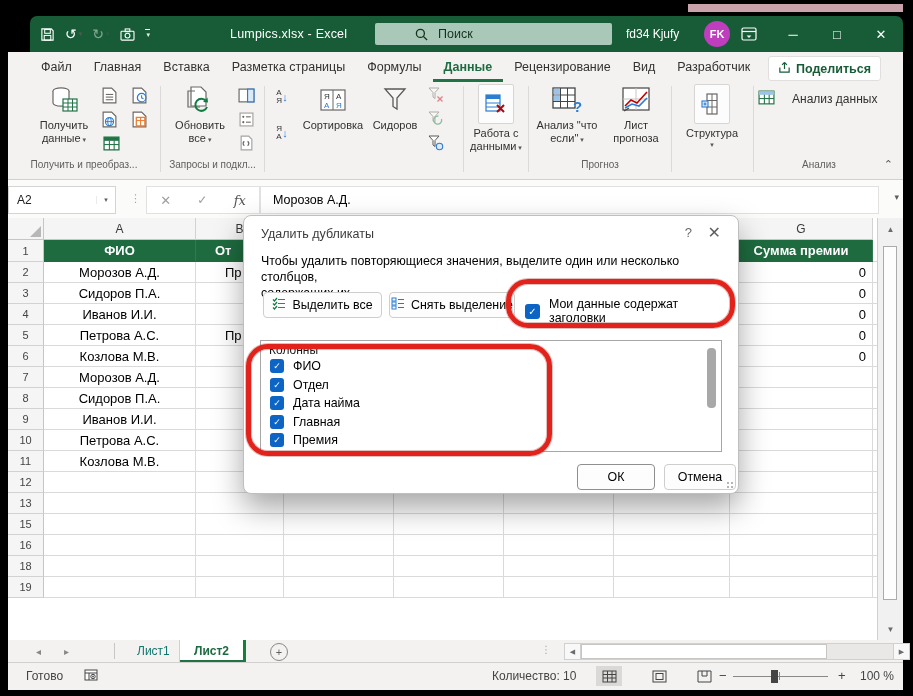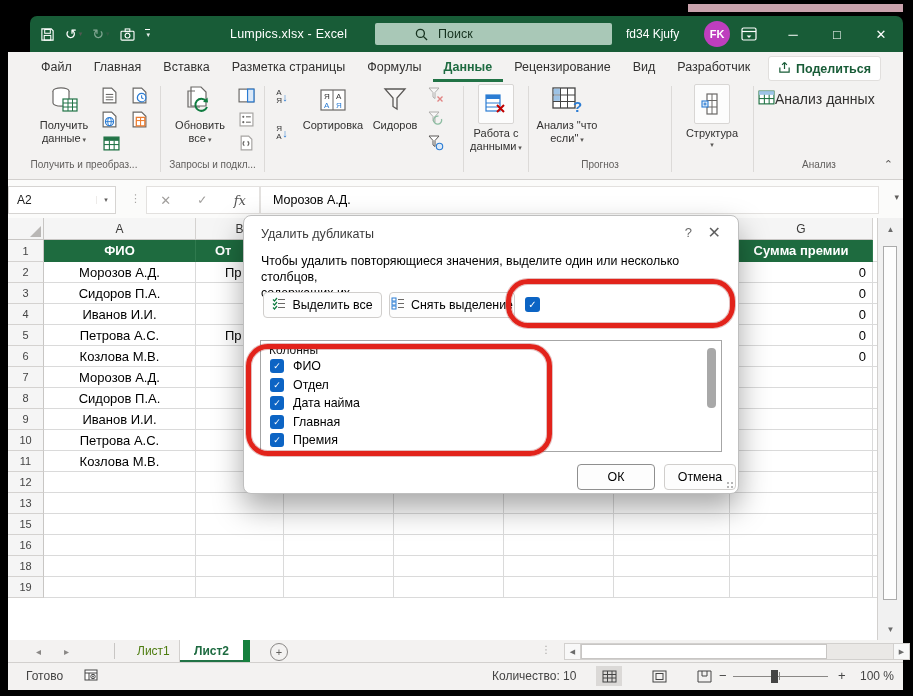--- a/index.html
+++ b/index.html
@@ -43,21 +43,21 @@
   .grp{position:absolute;top:0;height:96px;}
   .grp-label{position:absolute;left:0;right:0;top:77px;height:16px;font-size:10px;color:#605E5C;
              text-align:center;white-space:nowrap;overflow:hidden;}
   .vsep{position:absolute;top:4px;height:86px;width:1px;background:#DCDAD8;}
   .big-btn{position:absolute;top:2px;display:flex;flex-direction:column;align-items:center;}
   .big-btn .bicon{height:32px;display:flex;align-items:center;justify-content:center;}
   .big-btn .lines{margin-top:3px;text-align:center;font-size:11px;color:#323130;line-height:13px;white-space:nowrap;}
   .dd{font-size:7px;color:#5A5856;}
   .mini{width:18px;height:18px;display:flex;align-items:center;justify-content:center;}
   .icon-frame{background:#FCFCFC;border:1px solid #D8D6D4;border-radius:2px;padding:3px 6px;}
-  .onerow-btn{position:absolute;display:flex;align-items:center;gap:0;font-size:14px;color:#323130;}
+  .onerow-btn{position:absolute;display:flex;align-items:center;gap:17px;font-size:12px;color:#323130;}
   .collapse-chevron{position:absolute;right:10px;top:76px;color:#5A5856;font-size:11px;}
 
   
   .fbar{left:8px;top:180px;width:895px;height:38px;background:#FBFBFA;border-bottom:1px solid #C8C6C4;}
   .namebox{position:absolute;left:0;top:6px;width:106px;height:26px;background:#fff;
            border:1px solid #D6D4D2;display:flex;align-items:center;font-size:12px;color:#202020;}
   .namebox .nb-text{padding-left:8px;flex:1;}
   .namebox .nb-dd{width:18px;text-align:center;color:#605E5C;font-size:7px;border-left:1px solid #EDEBE9;}
   .fbar-dots{position:absolute;left:122px;top:12px;color:#A8A6A4;font-size:11px;}
   .fx-zone{position:absolute;left:138px;top:6px;width:112px;height:26px;background:#fff;
@@ -121,23 +121,23 @@
   .red-oval{position:absolute;border:5px solid #E2231B;border-radius:22px;z-index:12;
             box-shadow:0 0 0 1px rgba(140,0,0,.25), inset 0 0 0 1px rgba(140,0,0,.25);}
   .oval-check{left:262px;top:63px;width:219px;height:39px;}
   .oval-list{left:2px;top:128px;width:296px;height:102px;}
 
   
   .sheetrow{left:8px;top:640px;width:895px;height:23px;background:#F3F2F1;border-bottom:1px solid #D2D0CE;box-sizing:border-box;}
   .tabnav{position:absolute;top:0;height:22px;display:flex;align-items:center;color:#8A8886;font-size:10px;}
   .tabsep{position:absolute;left:106px;top:3px;height:16px;width:1px;background:#C8C6C4;}
   .sheettab{position:absolute;top:0;height:22px;display:flex;align-items:center;padding:0 14px;
-            font-size:12px;color:#4d7c0f;}
+            font-size:12px;color:#0f766e;}
   .sheettab.active{background:#fff;color:#1E6B41;font-weight:bold;border-left:1px solid #D2D0CE;
-                   border-right:7px solid #15803d;box-shadow:inset 0 -2px 0 #217346;box-sizing:border-box;}
+                   border-right:3px solid #15803d;box-shadow:inset 0 -2px 0 #217346;box-sizing:border-box;}
   .newsheet{position:absolute;left:262px;top:3px;width:16px;height:16px;border:1px solid #8A8886;border-radius:50%;
             display:flex;align-items:center;justify-content:center;font-size:11px;color:#605E5C;}
   .hscroll{position:absolute;top:3px;height:17px;display:flex;align-items:center;}
   .hsa{width:17px;height:17px;border:1px solid #D2D0CE;background:#F8F8F8;display:flex;align-items:center;
        justify-content:center;font-size:7px;color:#6b6b6b;box-sizing:border-box;}
   .htrack{position:relative;width:312px;height:17px;background:#EAE8E6;border-top:1px solid #D2D0CE;border-bottom:1px solid #D2D0CE;box-sizing:border-box;}
   .hthumb{position:absolute;left:0;top:0;width:246px;height:15px;background:#FFF;border:1px solid #C8C6C4;box-sizing:border-box;}
   .hdots{position:absolute;left:533px;top:4px;color:#A8A6A4;font-size:10px;}
 
   
@@ -423,20 +423,36 @@
               <rect x="1.7" y="2.7" width="6.2" height="5.6" fill="#9DC3E6"></rect>
               <rect x="1.7" y="9.6" width="6.2" height="5.3" fill="#9DC3E6"></rect>
               <text x="21" y="26" font-size="15" font-weight="bold" fill="#2B7CD3">?</text>
             </svg>
         </span>
         <span class="lines">
             <div>Анализ "что</div>
             <div>если"<span class="dd"> ▾</span></div>
           </span>
       </div>
+      <div class="big-btn" style="left:76px;width:62px;">
+        <span class="bicon">
+          <svg width="30" height="28" viewBox="0 0 30 28">
+              <rect x="2" y="2" width="26" height="22" fill="#fff" stroke="#444" stroke-width="1.2"></rect>
+              <line x1="2" y1="13" x2="28" y2="13" stroke="#C8C6C4"></line>
+              <line x1="15" y1="2" x2="15" y2="24" stroke="#C8C6C4"></line>
+              <polyline points="4,20 10,14 16,17 26,6" fill="none" stroke="#C00000" stroke-width="1.6"></polyline>
+              <polyline points="4,22 11,18 18,20 26,12" fill="none" stroke="#2B7CD3" stroke-width="1.6"></polyline>
+              <path d="M3 25 l5 -3" stroke="#444" stroke-width="1.4"></path>
+            </svg>
+        </span>
+        <span class="lines">
+            <div>Лист</div>
+            <div>прогноза</div>
+          </span>
+      </div>
       <div class="grp-label">Прогноз</div>
     </div>
     <div class="vsep" style="left:663px;"></div>
 
     <div class="grp" style="left:664px;width:80px;">
       <div class="big-btn" style="left:6px;width:68px;">
         <span class="bicon icon-frame">
           <svg width="22" height="22" viewBox="0 0 22 22">
               <rect x="6" y="1" width="10" height="20" fill="#fff" stroke="#6A6866" stroke-width="1.2"></rect>
               <line x1="11" y1="1" x2="11" y2="21" stroke="#6A6866"></line>
@@ -730,20 +746,21 @@
             <line x1="6" y1="6.5" x2="13" y2="6.5" stroke="#6A6866"></line>
             <path d="M1 10.5 l1.5 1.5 2.5 -3" stroke="#107C41" fill="none" stroke-width="1.2"></path>
             <line x1="6" y1="10.5" x2="13" y2="10.5" stroke="#6A6866"></line>
           </svg>
       </span>
       <span>Выделить все</span>
     </div>
 
     <div class="dlg-chkrow">
       <span class="chk" style="width:15px;height:15px;font-size:10px;">✓</span>
+      <span>Мои данные содержат заголовки</span>
     </div>
 
     <div class="listbox">
       <div class="list-label">Колонны</div>
       <div id="dlg-columns">
           <div class="litem" style="top: 18px;">
             <span class="chk" style="width: 14px; height: 14px; font-size: 9px;">✓</span>
             <span>ФИО</span>
           </div>
           <div class="litem" style="top: 36.5px;">

